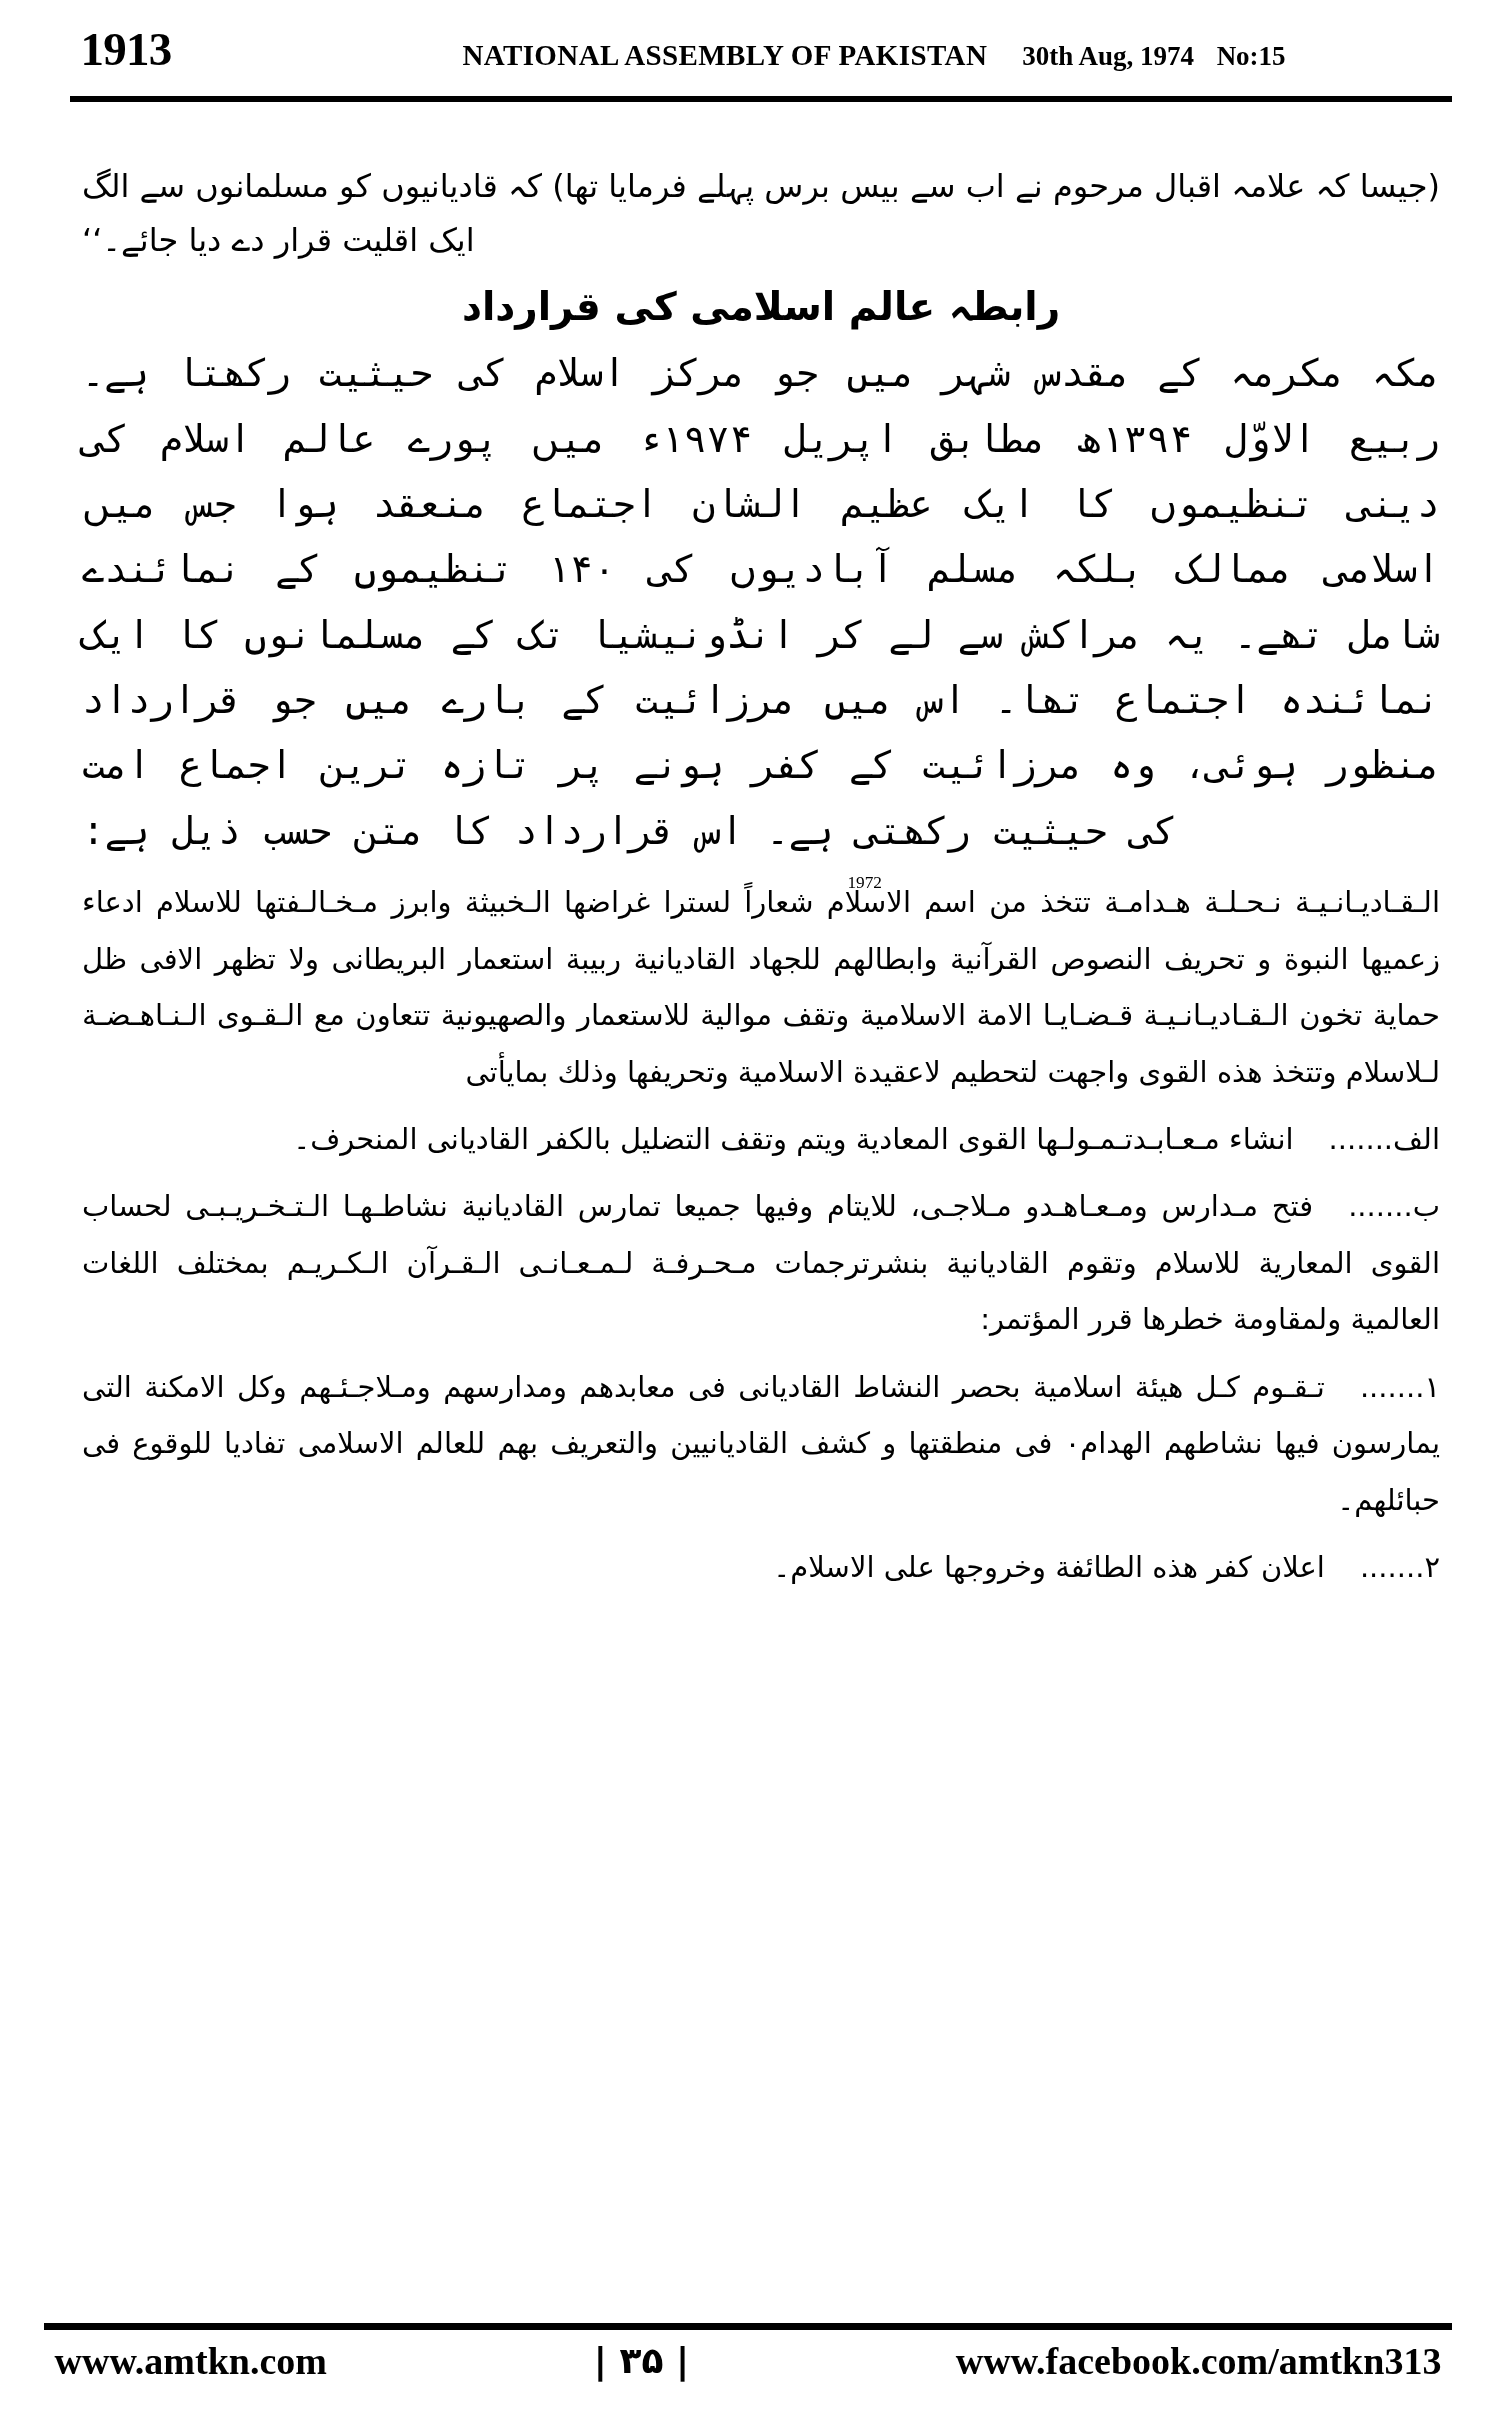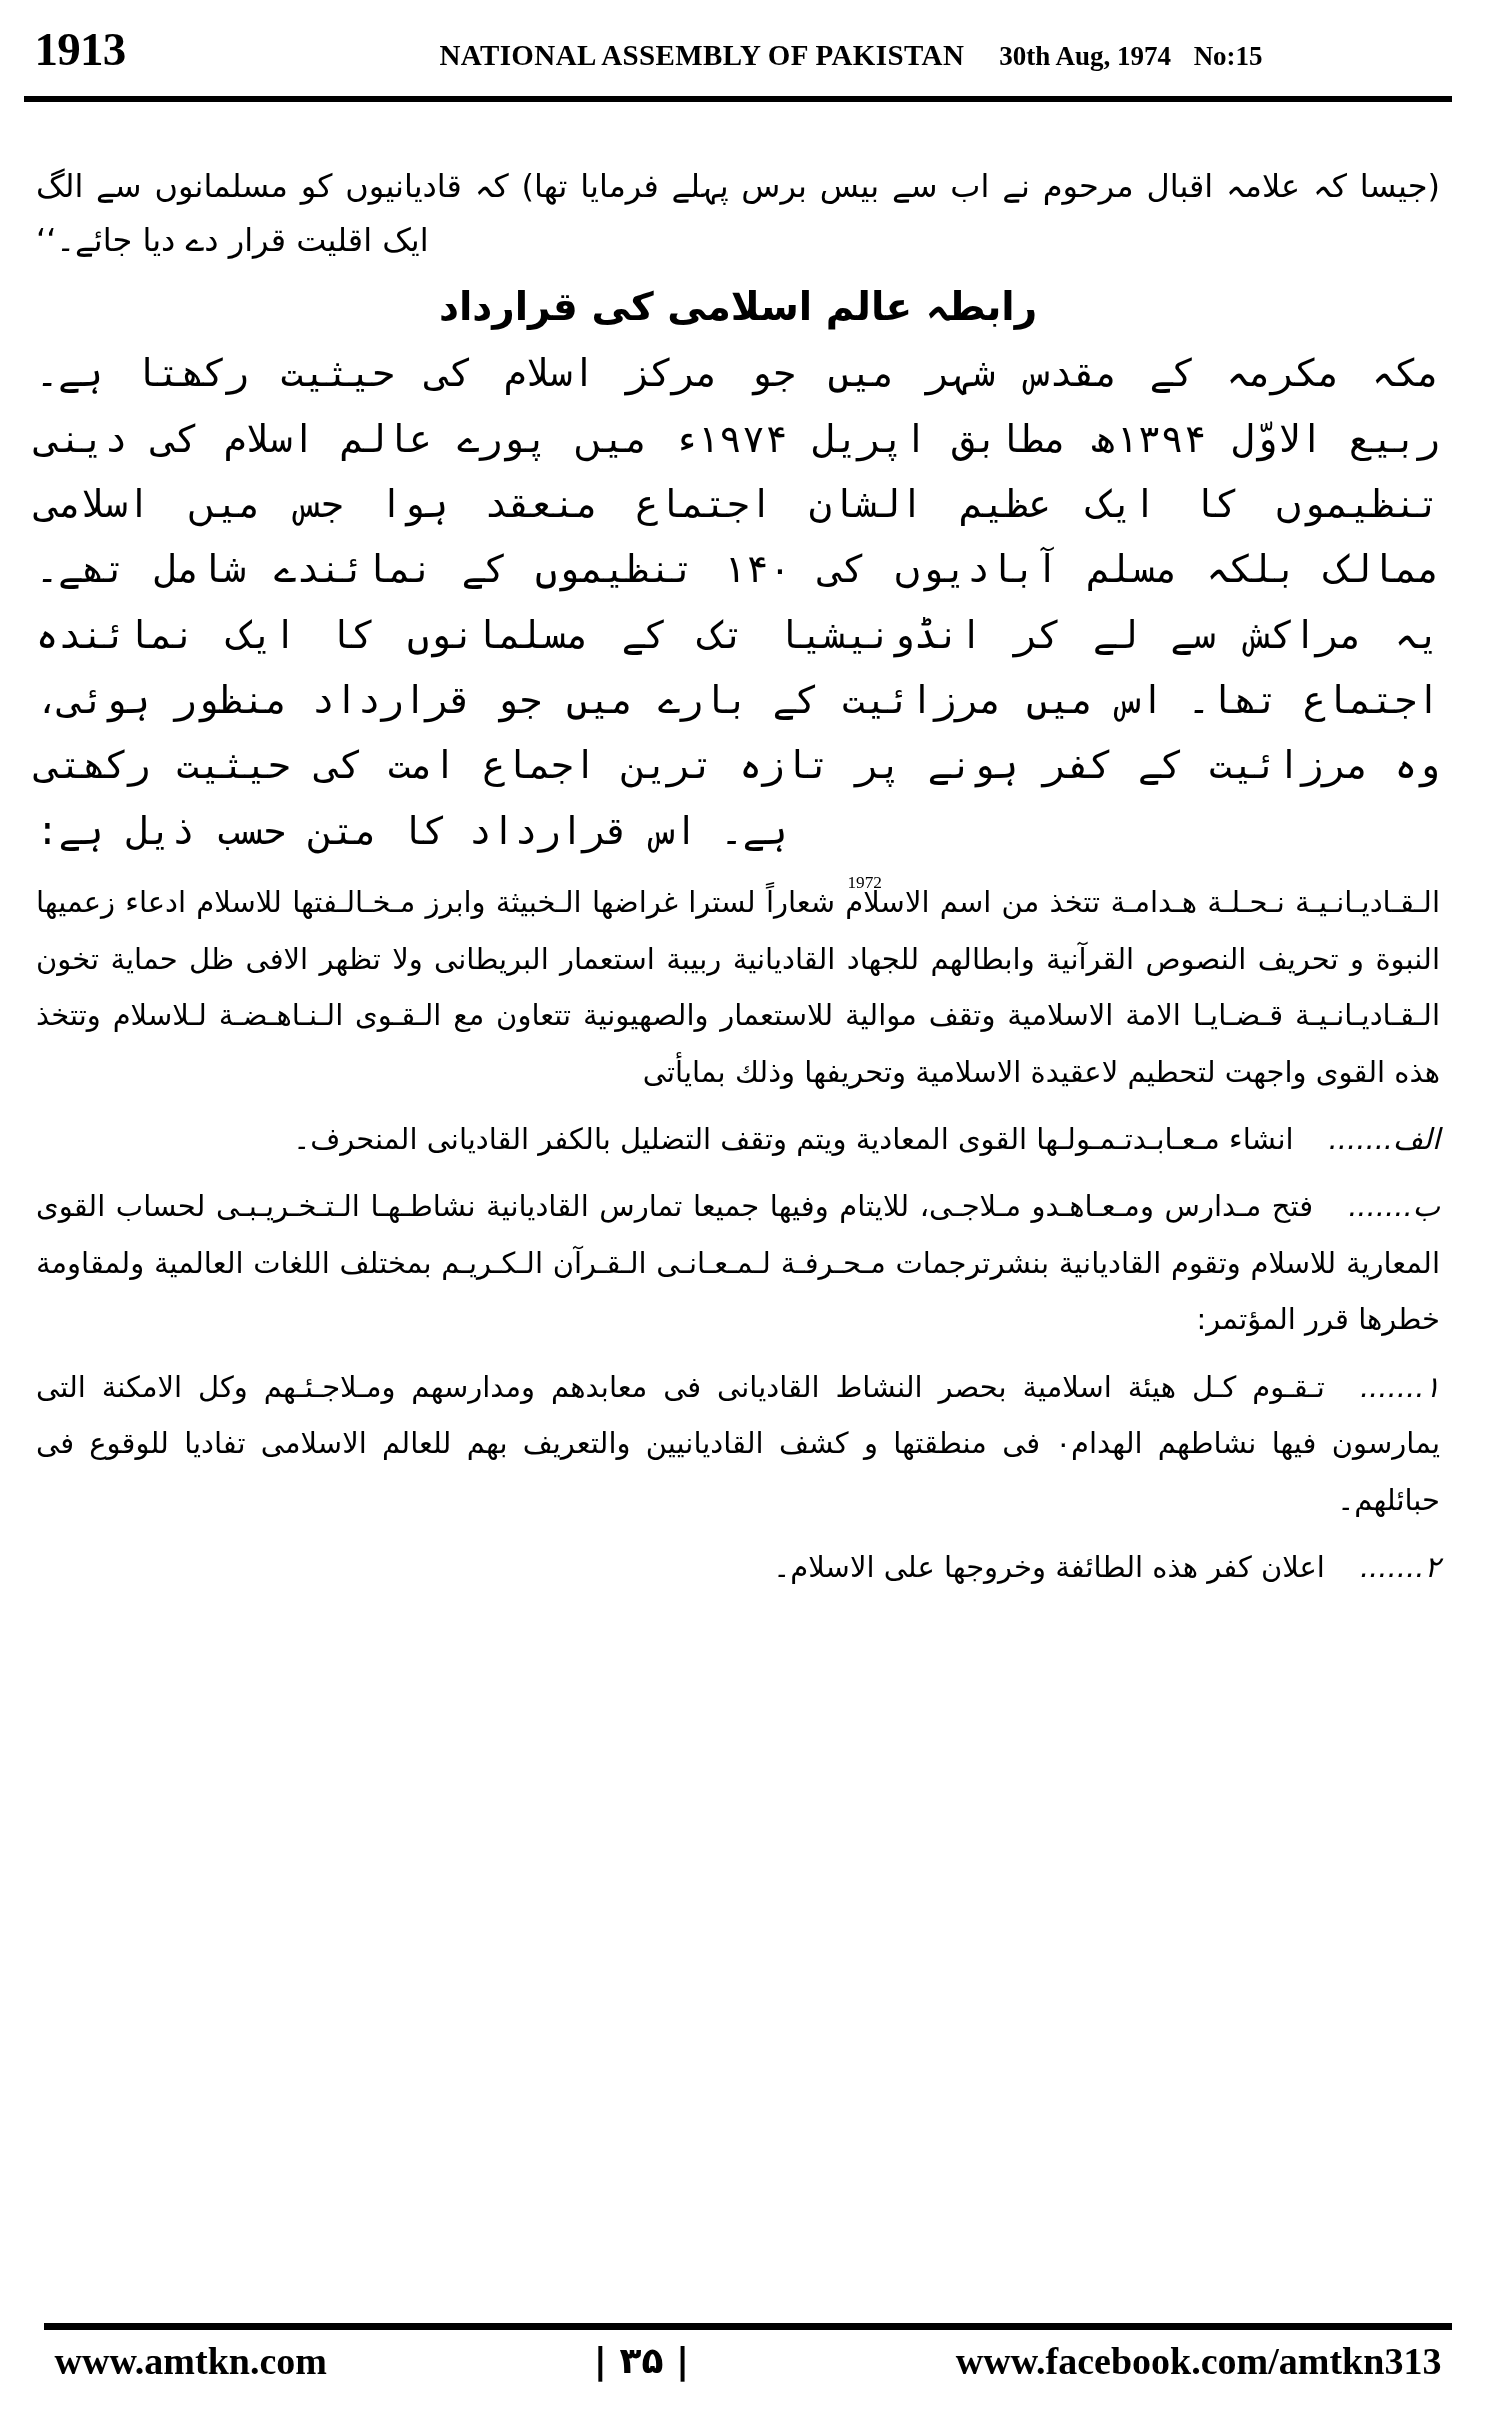--- a/index.html
+++ b/index.html
@@ -12,21 +12,21 @@
     height: 2413px;
     font-family: "Liberation Serif", serif;
     color: #000000;
     position: relative;
     overflow: hidden;
   }
   .page {
     width: 1508px;
     height: 2413px;
     box-sizing: border-box;
-    padding: 26px 56px 0 24px;
+    padding: 26px 56px 0 70px;
     position: relative;
   }
 
   
   .header {
     display: flex;
     align-items: baseline;
     justify-content: flex-start;
     padding: 0 10.6px;
     height: 65px;
@@ -128,21 +128,20 @@
     direction: rtl;
     text-align: justify;
     text-align-last: right;
     font-family: "DejaVu Sans", sans-serif;
     font-size: 29px;
     line-height: 1.95;
     margin: 0 0 10.6px 0;
   }
   .lbl {
     display: inline;
-    font-style: italic;
   }
   .gap {
     display: inline-block;
     width: 35px;
   }
 
   
   .footer-wrap {
     position: absolute;
     left: 44px;

